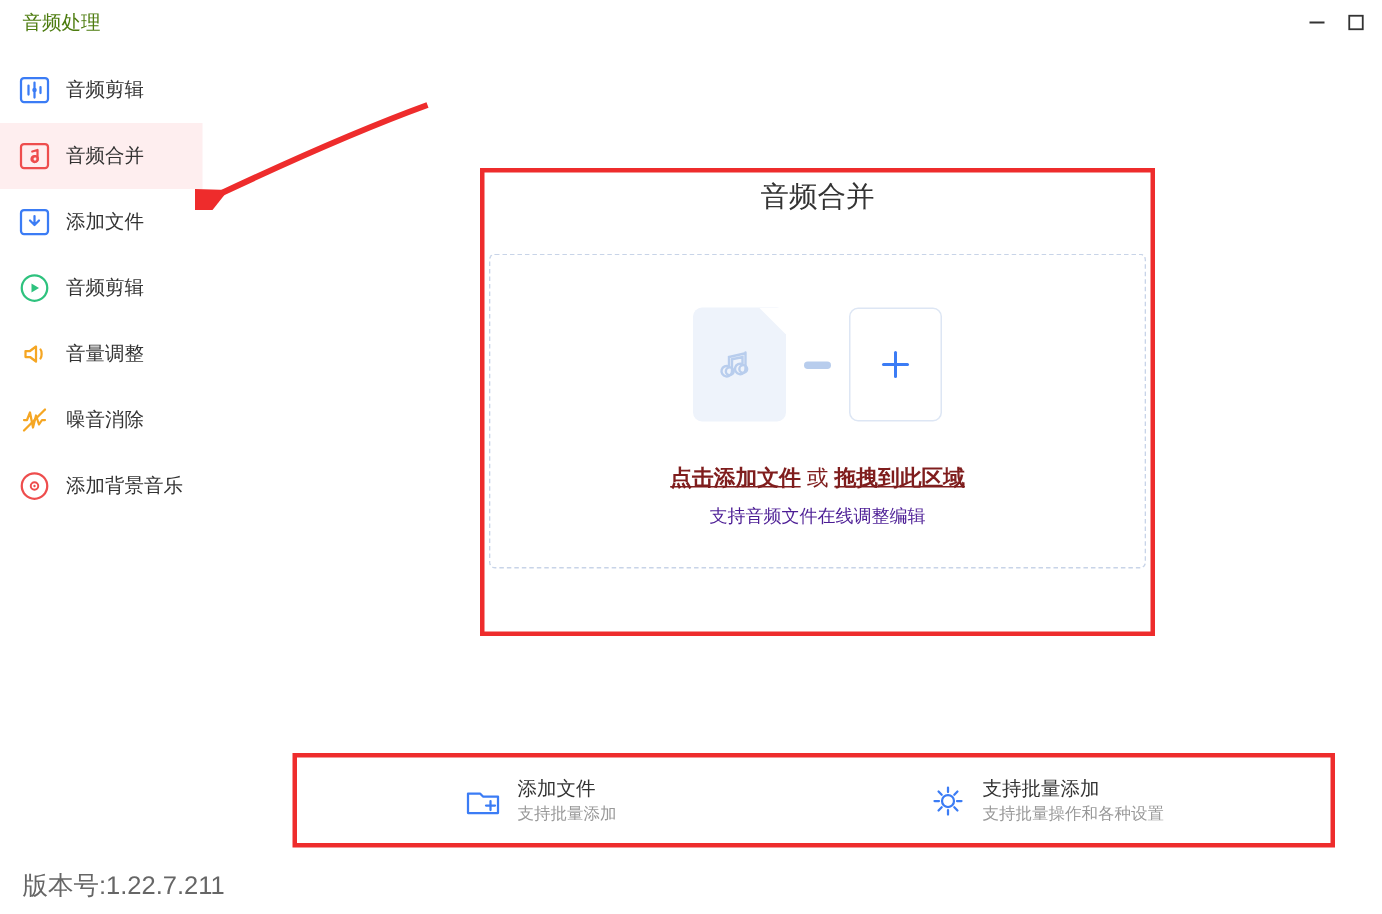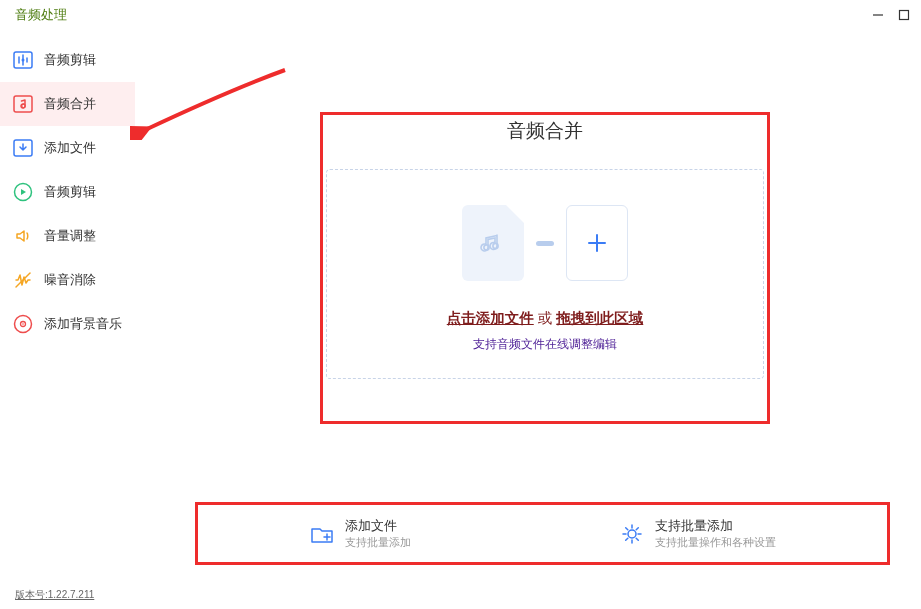--- a/index.html
+++ b/index.html
@@ -36,21 +36,21 @@
     .dropzone-text2 { font-size: 12px; color: #4c1d95; }
     
     .bottombar-highlight { position: absolute; left: 195px; top: 502px; width: 695px; height: 63px; border: 3px solid #ee2c2c; pointer-events: none; }
     .bottombar { position: absolute; left: 195px; top: 502px; width: 695px; height: 63px; display: flex; align-items: center; justify-content: space-around; padding: 0 10px; }
     .bb-item { display: flex; align-items: center; gap: 10px; cursor: pointer; }
     .bb-icon { width: 26px; height: 26px; display: flex; align-items: center; justify-content: center; flex-shrink: 0; }
     .bb-text { display: flex; flex-direction: column; }
     .bb-title { font-size: 13px; color: #333; }
     .bb-sub { font-size: 11px; color: #999; }
     
-    .version { position: absolute; left: 15px; bottom: 7px; font-size: 10px; color: #666; text-decoration: underline; }
+    .version { position: absolute; left: 15px; bottom: 7px; font-size: 17px; color: #666; }
   </style>
 </head>
 <body>
 
 <div class="titlebar">
   <div class="titlebar-title">音频处理</div>
   <div class="titlebar-controls">
     <div class="titlebar-btn">
       <svg width="12" height="12">
           <line x1="1" y1="6" x2="11" y2="6" stroke="#333" stroke-width="1.2"></line>

